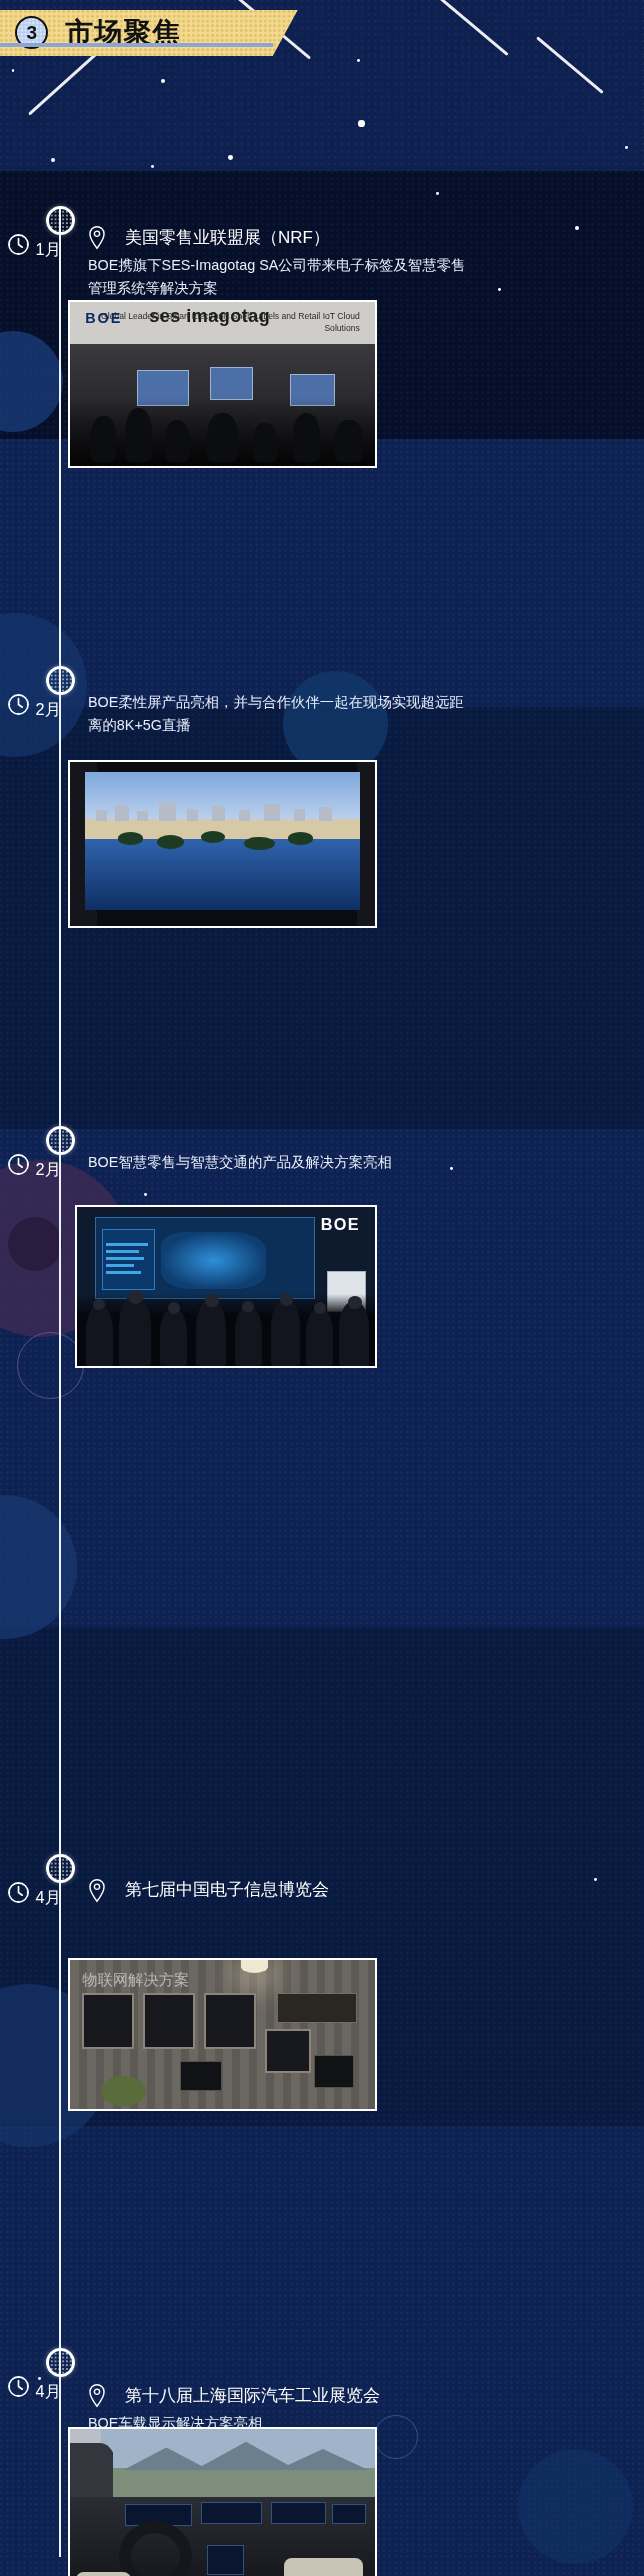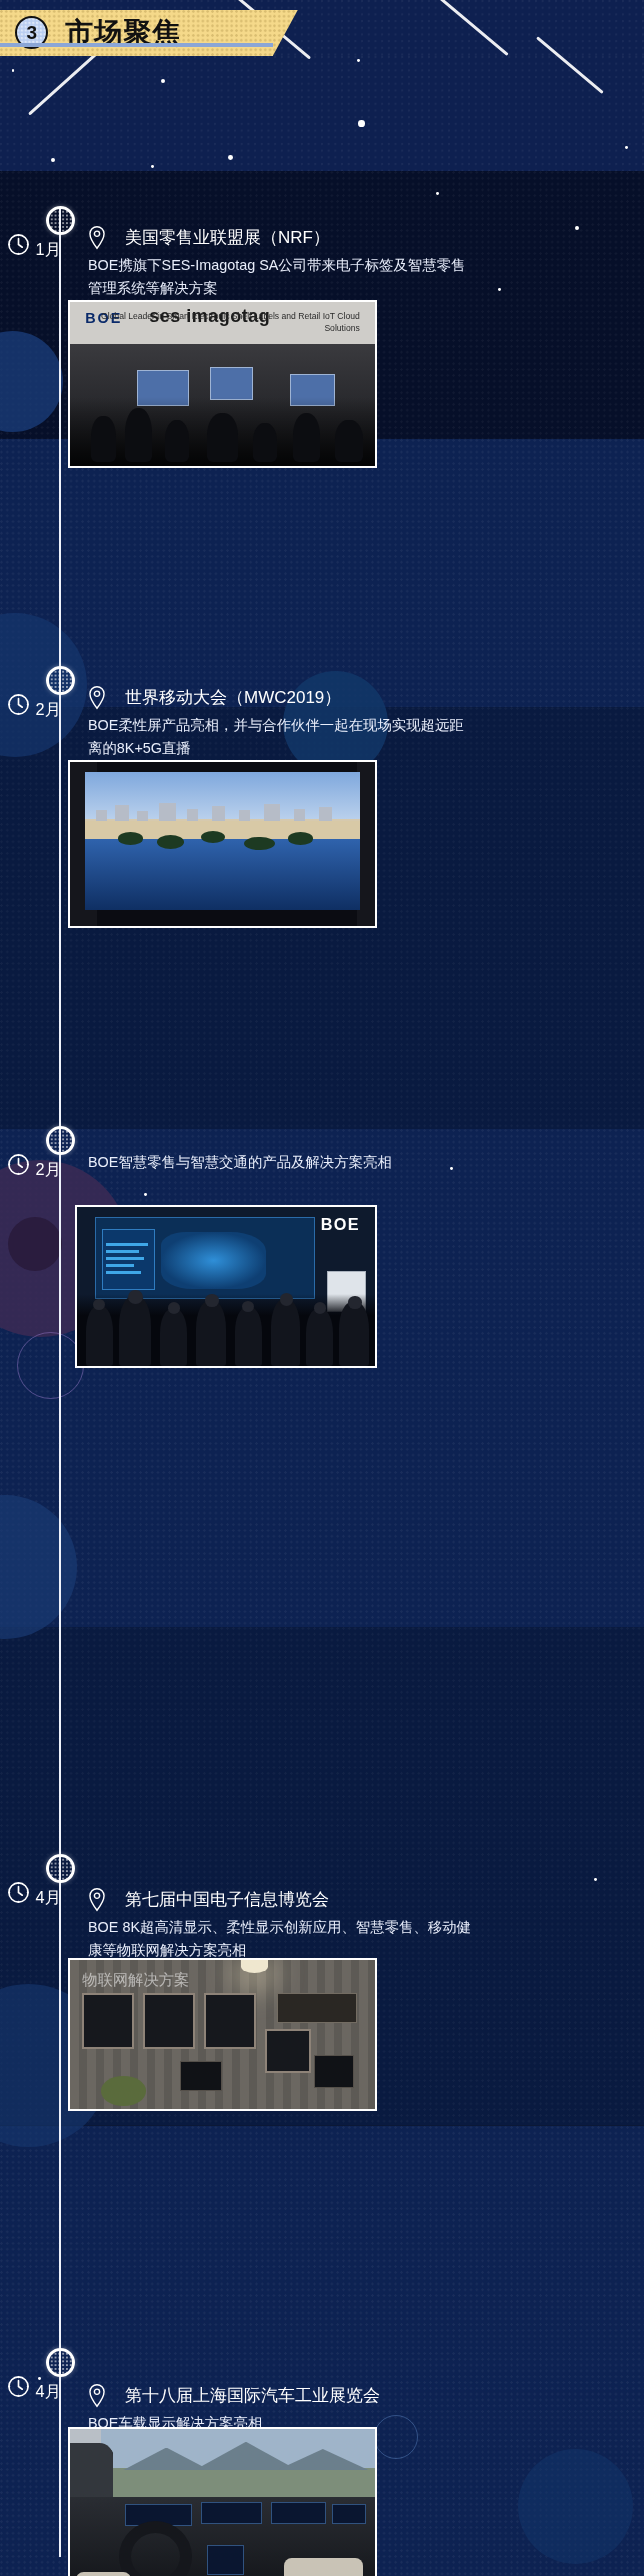--- a/index.html
+++ b/index.html
@@ -322,27 +322,20 @@
       <path d="M12 6.4V12l3.6 2.6" fill="none" stroke="#fff" stroke-width="1.6" stroke-linecap="round"></path>
       <circle cx="12" cy="3.2" r="0.9" fill="#fff"></circle>
         <circle cx="20.8" cy="12" r="0.9" fill="#fff"></circle>
       <circle cx="12" cy="20.8" r="0.9" fill="#fff"></circle>
         <circle cx="3.2" cy="12" r="0.9" fill="#fff"></circle>
     </svg>
     <span class="month-label">2月</span>
   </div>
 
   <div class="body-col" style="top:21px;">
-    <div class="title-row">
-      <svg class="pin-icon" viewBox="0 0 24 32">
-        <path d="M12 1.6c-5.2 0-9.4 4.2-9.4 9.4 0 7 9.4 19.4 9.4 19.4s9.4-12.4 9.4-19.4c0-5.2-4.2-9.4-9.4-9.4z" fill="none" stroke="#fff" stroke-width="1.9"></path>
-        <circle cx="12" cy="11" r="3.5" fill="none" stroke="#fff" stroke-width="1.9"></circle>
-      </svg>
-      <span class="entry-title">世界移动大会（MWC2019）</span>
-    </div>
     <div class="entry-desc">BOE柔性屏产品亮相，并与合作伙伴一起在现场实现超远距离的8K+5G直播</div>
   </div>
 
   <div class="photo p2" style="left:68px; top:94px; width:309px; height:168px;">
     <div class="photo-inner">
       <div class="side" style="left:0;  width:9%;"></div>
       <div class="side" style="right:0; width:6%;"></div>
       <div class="wall">
         <div class="sky"></div>
         <div class="city">
@@ -431,29 +424,28 @@
       <circle cx="12" cy="12" r="9.2" fill="none" stroke="#fff" stroke-width="1.6"></circle>
       <path d="M12 6.4V12l3.6 2.6" fill="none" stroke="#fff" stroke-width="1.6" stroke-linecap="round"></path>
       <circle cx="12" cy="3.2" r="0.9" fill="#fff"></circle>
         <circle cx="20.8" cy="12" r="0.9" fill="#fff"></circle>
       <circle cx="12" cy="20.8" r="0.9" fill="#fff"></circle>
         <circle cx="3.2" cy="12" r="0.9" fill="#fff"></circle>
     </svg>
     <span class="month-label">4月</span>
   </div>
 
-  <div class="body-col" style="top:35px;">
+  <div class="body-col" style="top:26px;font-family:Liberation Mono, monospace;">
     <div class="title-row">
       <svg class="pin-icon" viewBox="0 0 24 32">
         <path d="M12 1.6c-5.2 0-9.4 4.2-9.4 9.4 0 7 9.4 19.4 9.4 19.4s9.4-12.4 9.4-19.4c0-5.2-4.2-9.4-9.4-9.4z" fill="none" stroke="#fff" stroke-width="1.9"></path>
         <circle cx="12" cy="11" r="3.5" fill="none" stroke="#fff" stroke-width="1.9"></circle>
       </svg>
       <span class="entry-title">第七届中国电子信息博览会</span>
     </div>
-    <div class="entry-desc">BOE 8K超高清显示、柔性显示创新应用、智慧零售、移动健康等物联网解决方案亮相</div>
   </div>
 
   <div class="photo p4" style="left:68px; top:104px; width:309px; height:153px;">
     <div class="photo-inner">
       <div class="wood"></div>
       <div class="wm">物联网解决方案</div>
       <div class="lamp" style="left:56%; top:0; width:9%; height:9%;"></div>
       <div class="shelf" style="left:68%; top:22%; width:26%; height:20%;"></div>
       <div class="frame" style="left:4%;  top:22%; width:17%; height:38%;"></div>
       <div class="frame" style="left:24%; top:22%; width:17%; height:38%;"></div>

